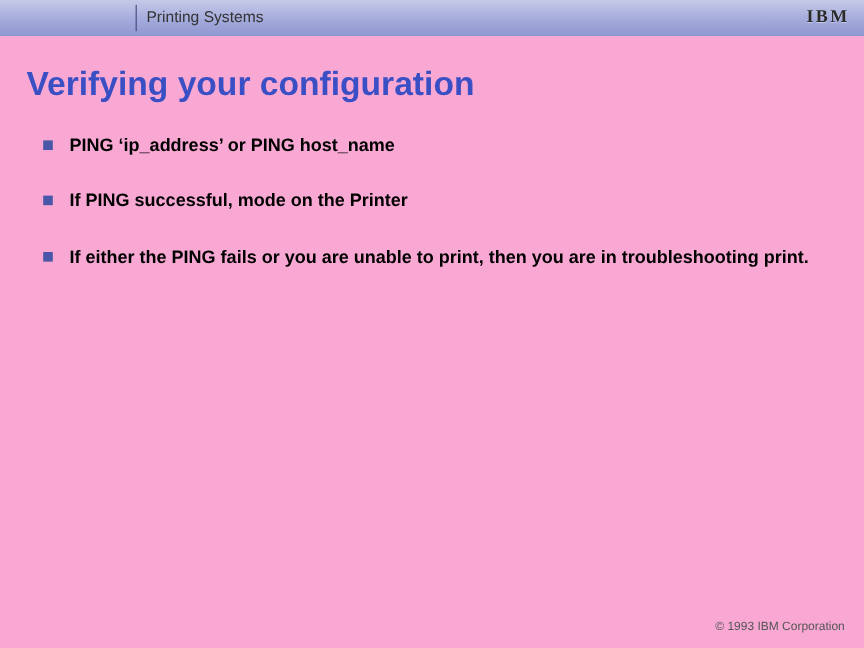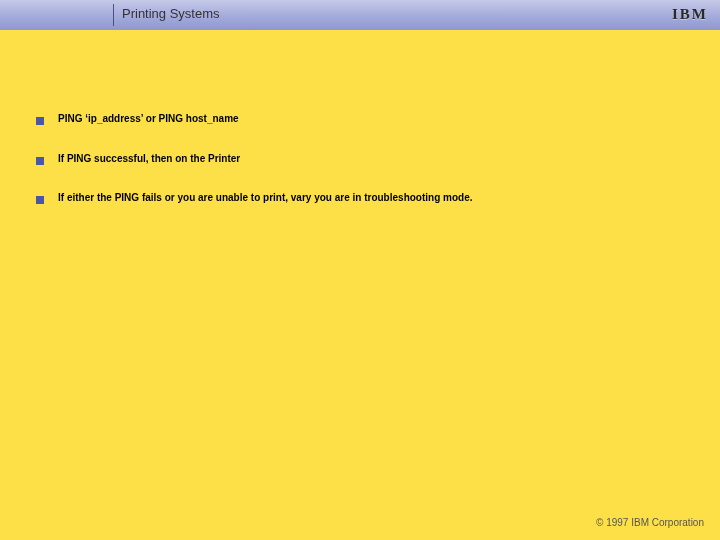--- a/index.html
+++ b/index.html
@@ -1,50 +1,51 @@
 <!DOCTYPE html>
 <html><head>
 <meta charset="utf-8">
 <style>
   * { margin: 0; padding: 0; box-sizing: border-box; }
   html, body { width: 720px; height: 540px; font-family: Arial, Helvetica, sans-serif; background: #fff; }
-  .slide { width: 720px; height: 540px; position: relative; background: #fde047; }
+  .slide { width: 720px; height: 540px; position: relative; background: #f9a8d4; }
   .topbar { position: relative; height: 30px; background: linear-gradient(#c5c9e8, #a1a8da 60%, #8f97d1); display: flex; align-items: center; }
   .topbar-divider { position: absolute; left: 113px; top: 4px; bottom: 4px; width: 1px; background: #4a4f85; }
   .topbar-label { position: absolute; left: 122px; top: 6px; font-size: 13px; color: #333; }
   .logo { position: absolute; right: 12px; top: 6px; letter-spacing: 2px; font-family: Georgia, 'Times New Roman', serif; font-weight: bold; font-size: 15px; color: #2a2a2a; text-shadow: 0 1px 0 rgba(255,255,255,.4); display: flex; gap: 1px; align-items: flex-end; }
   .title { position: absolute; left: 22px; top: 54px; font-size: 28px; font-weight: bold; color: #3b4fc4; }
   .bullets { position: absolute; left: 36px; top: 112px; right: 40px; }
-  .bullet { display: flex; align-items: flex-start; margin-bottom: 26px; font-size: 10px; font-weight: bold; color: #000; line-height: 1.35; }
+  .bullet { display: flex; align-items: flex-start; margin-bottom: 26px; font-size: 15px; font-weight: bold; color: #000; line-height: 1.35; }
   .bullet .sq { width: 8px; height: 8px; background: #4a57a8; margin-top: 5px; margin-right: 14px; flex-shrink: 0; }
   .bullet .txt { flex: 1; }
   .footer { position: absolute; right: 16px; bottom: 12px; font-size: 10px; color: #555; }
 </style>
 </head>
 <body>
 
 <div class="slide">
   <div class="topbar">
     <div class="topbar-divider"></div>
     <div class="topbar-label">Printing Systems</div>
     <div class="logo">
       <span>IBM</span>
     </div>
   </div>
 
+  <div class="title">Verifying your configuration</div>
 
   <div class="bullets">
     <div class="bullet">
       <div class="sq"></div>
       <div class="txt">PING ‘ip_address’ or PING host_name</div>
     </div>
     <div class="bullet">
       <div class="sq"></div>
-      <div class="txt">If PING successful, then on the Printer</div>
+      <div class="txt">If PING successful, mode on the Printer</div>
     </div>
     <div class="bullet">
       <div class="sq"></div>
-      <div class="txt">If either the PING fails or you are unable to print, vary you are in troubleshooting mode.</div>
+      <div class="txt">If either the PING fails or you are unable to print, then you are in troubleshooting print.</div>
     </div>
   </div>
 
-  <div class="footer">© 1997 IBM Corporation</div>
+  <div class="footer">© 1993 IBM Corporation</div>
 </div>
 
 </body></html>

